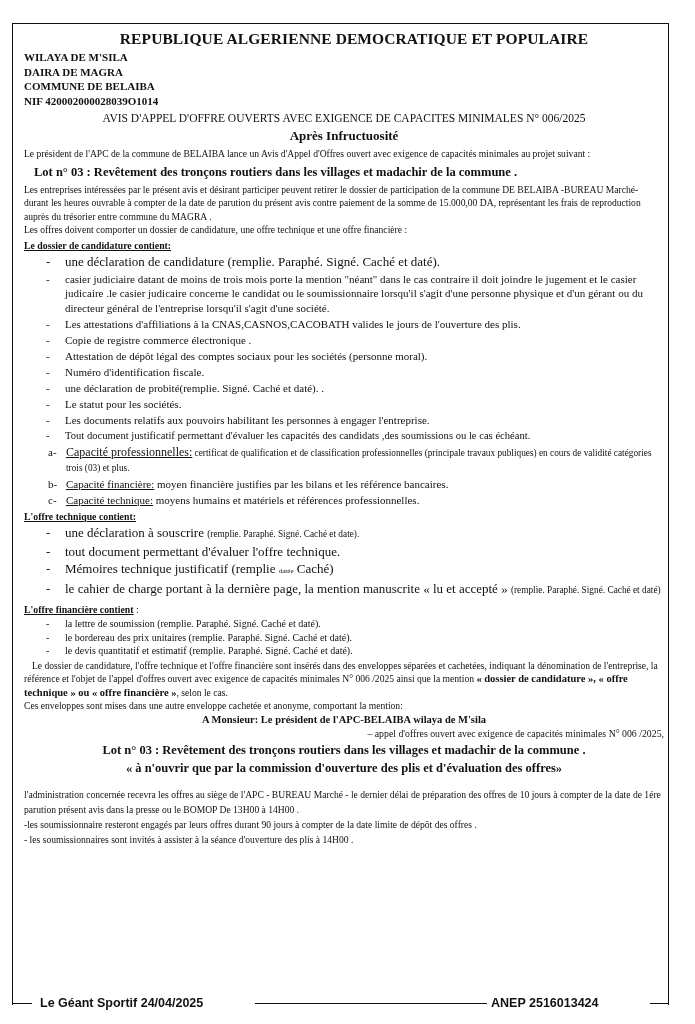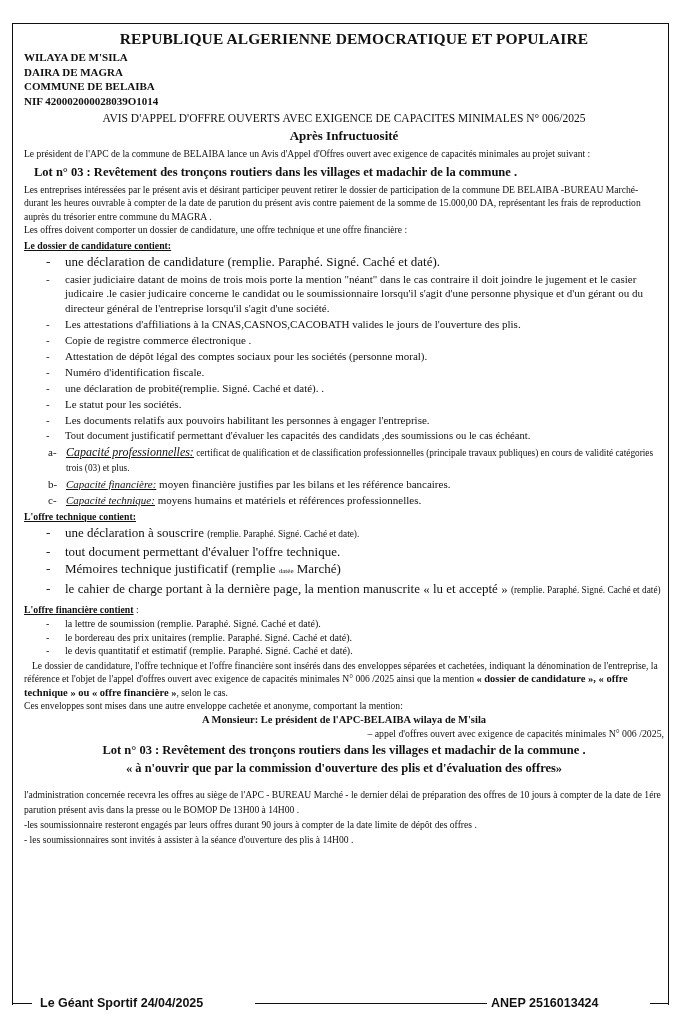--- a/index.html
+++ b/index.html
@@ -12,21 +12,21 @@
   .sub { text-align:center; font-weight:bold; font-size:13px; line-height:17px; }
   .p { font-size:9.6px; line-height:13.5px; margin:0; }
   .lot { font-weight:bold; font-size:12.5px; line-height:18px; margin:2px 0 2px 10px; }
   .sec { font-weight:bold; font-size:9.8px; text-decoration:underline; line-height:14px; margin-top:2px; }
   ul.list { list-style:none; padding:0; margin:0; }
   ul.list li { position:relative; padding-left:41px; font-size:11px; line-height:14.5px; margin:1.5px 0; }
   ul.list li .dash { position:absolute; left:22px; top:0; }
   ul.list li.big { font-size:13px; line-height:16px; }
   ul.cap li { padding-left:42px; }
   ul.cap li .lab { position:absolute; left:24px; }
-  ul.cap .capname { text-decoration:underline; font-size:12px;font-style:italic; }
+  ul.cap .capname { text-decoration:underline; font-size:12px; }
   .small { font-size:9.3px; }
   ul.fin li { font-size:10px; line-height:13.5px; margin:0; }
   .addr1 { font-weight:bold; font-size:10.5px; line-height:14px; text-align:center; }
   .addr2 { font-size:9.8px; line-height:14px; text-align:right; }
   .addr3 { font-weight:bold; font-size:12.5px; line-height:18px; text-align:center; }
   .addr4 { font-weight:bold; font-size:12.5px; line-height:18px; text-align:center; }
   .foot { position:absolute; top:995px; font-family:"Liberation Sans", "DejaVu Sans", sans-serif; font-weight:bold; font-size:12.5px; background:#fff; padding:0 4px; line-height:16px; }
   .hline { position:absolute; top:1003px; height:0; border-top:1.5px solid #111; }
 </style>
 </head>
@@ -65,21 +65,21 @@
   <ul class="list cap">
     <li><span class="lab">a-</span><span class="capname">Capacité professionnelles:</span><span class="small"> certificat de qualification et de classification professionnelles (principale travaux publiques) en cours de validité catégories trois (03) et plus.</span></li>
     <li><span class="lab">b-</span><span class="capname" style="font-size:11px">Capacité financière:</span><span> moyen financière justifies par les bilans et les référence bancaires.</span></li>
     <li><span class="lab">c-</span><span class="capname" style="font-size:11px">Capacité technique:</span><span> moyens humains et matériels et références professionnelles.</span></li>
   </ul>
 
   <div class="sec">L'offre technique contient:</div>
   <ul class="list">
     <li class="big"><span class="dash">-</span><span>une déclaration à souscrire </span><span class="small">(remplie. Paraphé. Signé. Caché et date).</span></li>
     <li class="big"><span class="dash">-</span><span>tout document permettant d'évaluer l'offre technique.</span></li>
-    <li class="big"><span class="dash">-</span><span>Mémoires technique justificatif (remplie </span><span class="small" style="font-size:7px">datée</span><span> Marché)</span></li>
+    <li class="big"><span class="dash">-</span><span>Mémoires technique justificatif (remplie </span><span class="small" style="font-size:7px">datée</span><span> Caché)</span></li>
     <li class="big"><span class="dash">-</span><span>le cahier de charge portant à la dernière page, la mention manuscrite « lu et accepté » </span><span class="small">(remplie. Paraphé. Signé. Caché et daté)</span></li>
   </ul>
 
   <div class="sec" style="display:inline-block">L'offre financière contient</div><span class="p"> :</span>
   <ul class="list fin">
     <li><span class="dash">-</span><span>la lettre de soumission (remplie. Paraphé. Signé. Caché et daté).</span></li>
     <li><span class="dash">-</span><span>le bordereau des prix unitaires (remplie. Paraphé. Signé. Caché et daté).</span></li>
     <li><span class="dash">-</span><span>le devis quantitatif et estimatif (remplie. Paraphé. Signé. Caché et daté).</span></li>
   </ul>
 

